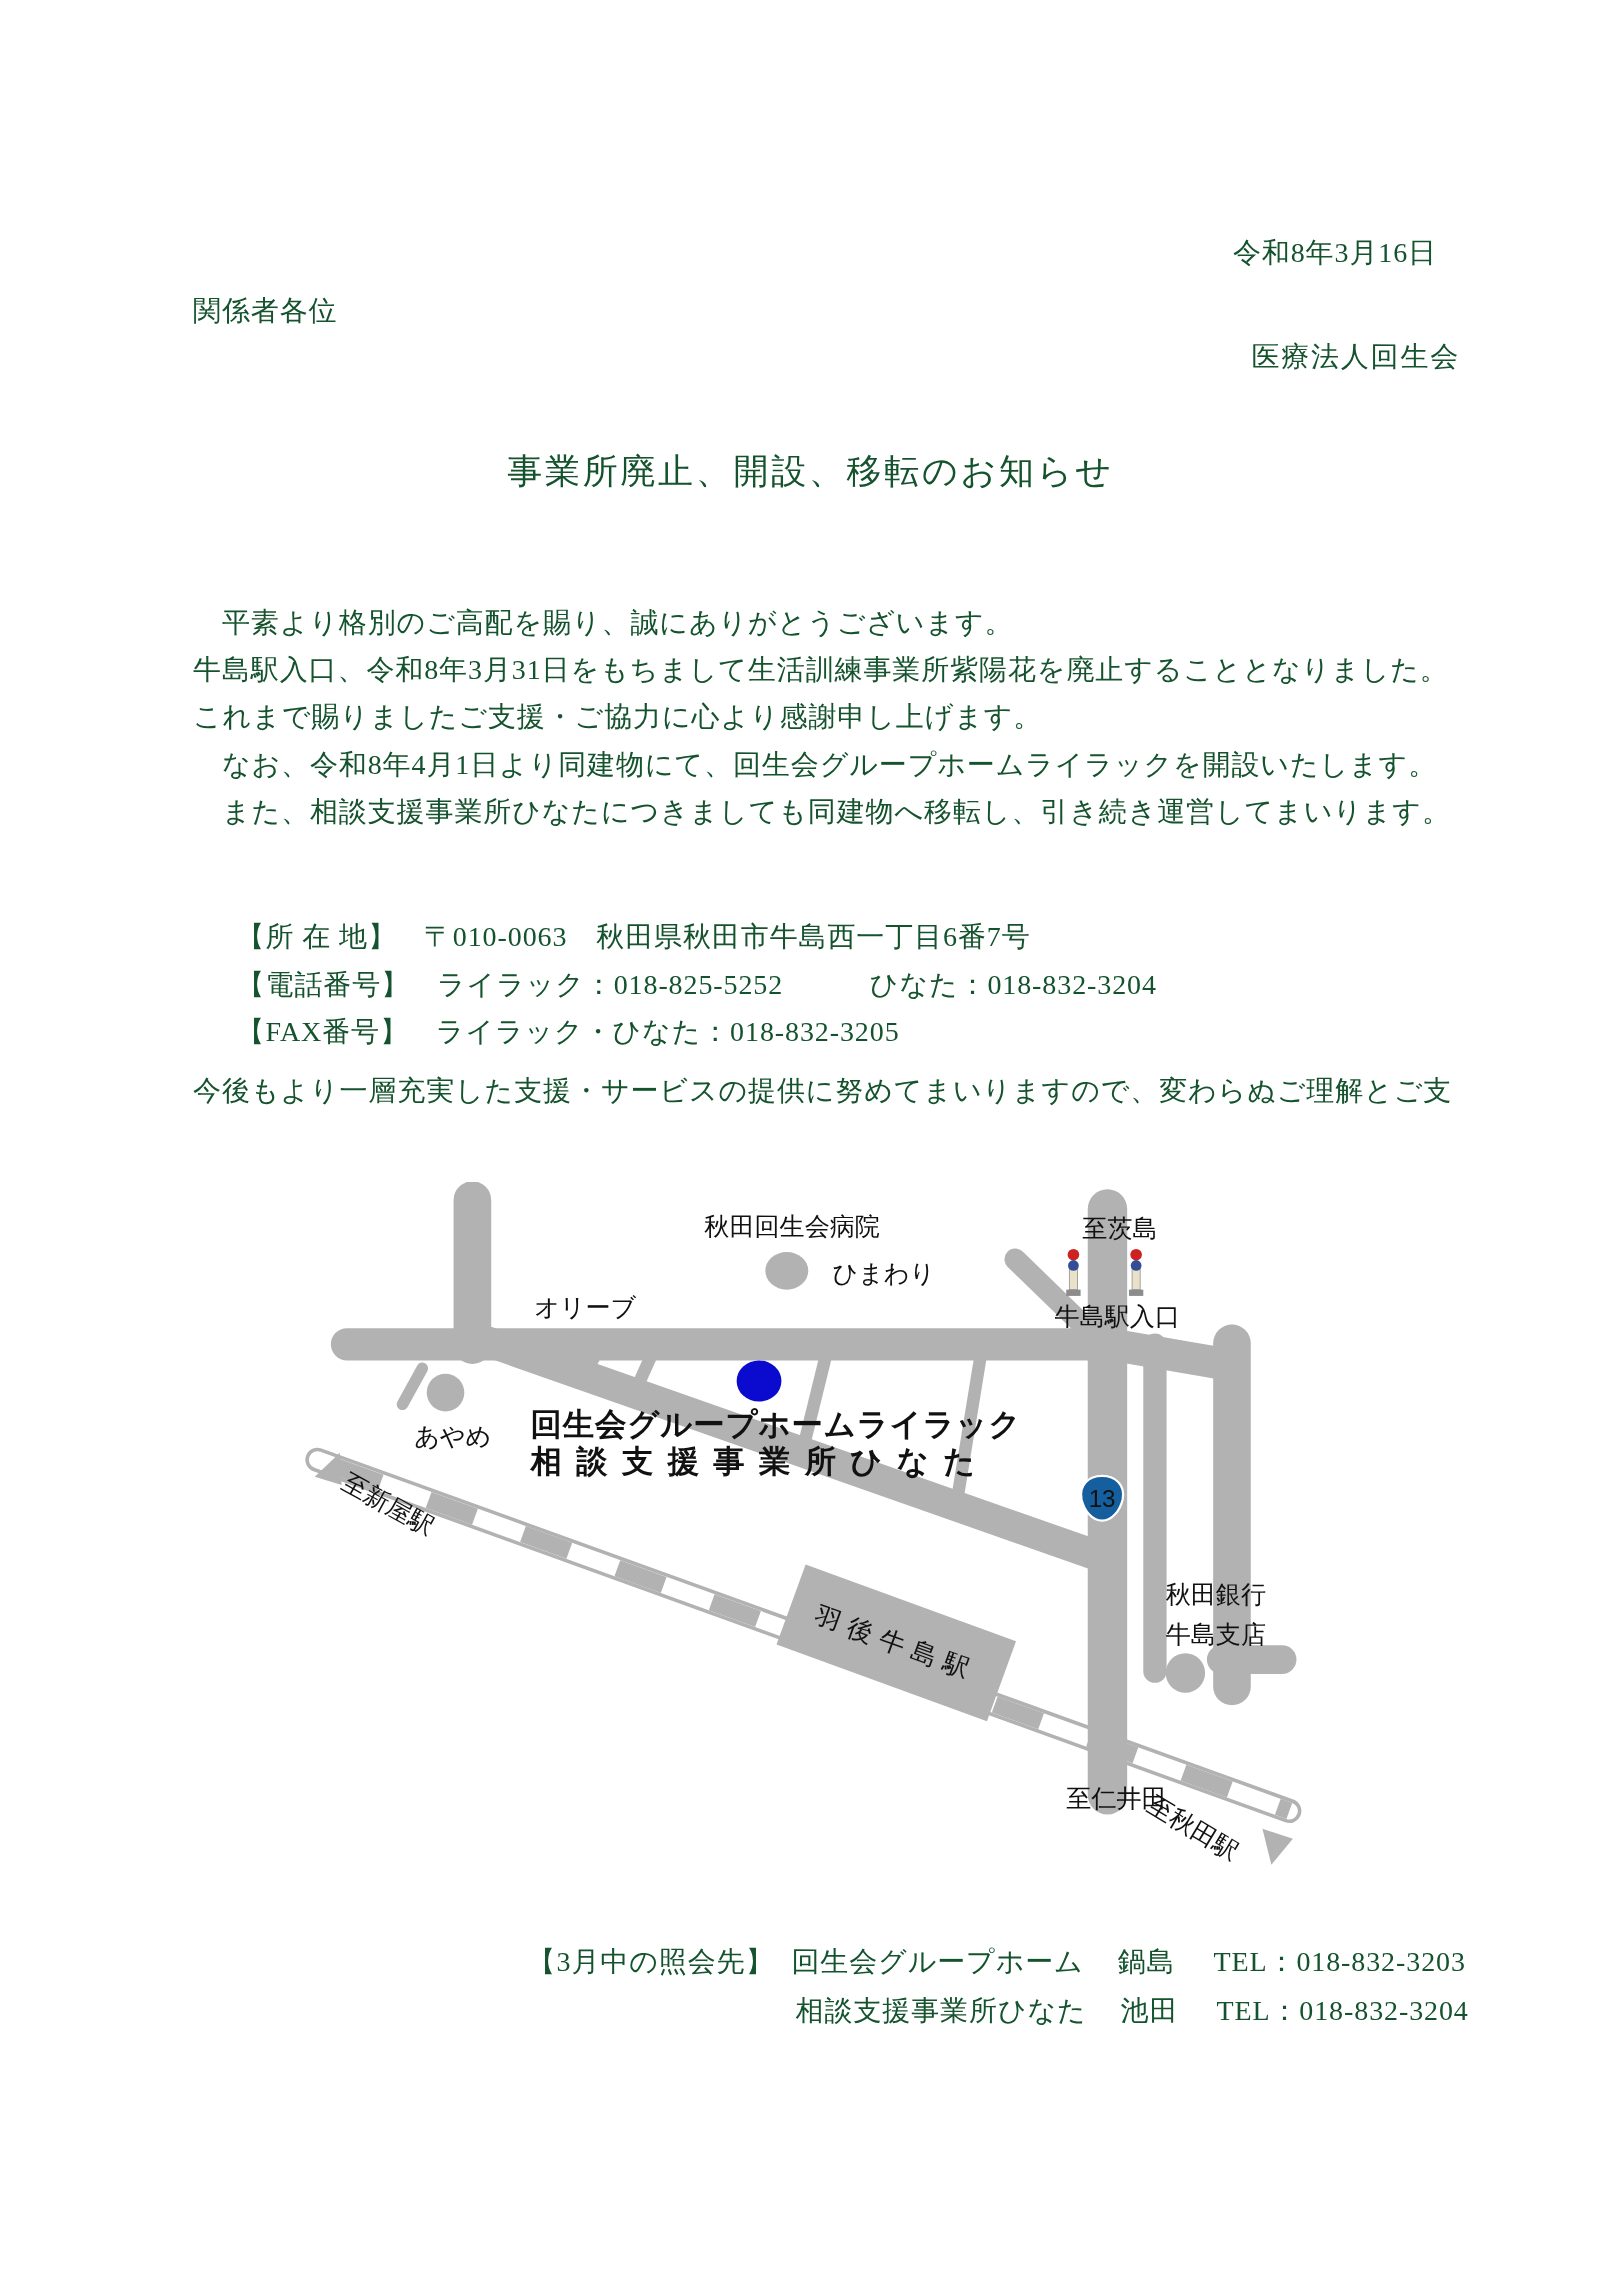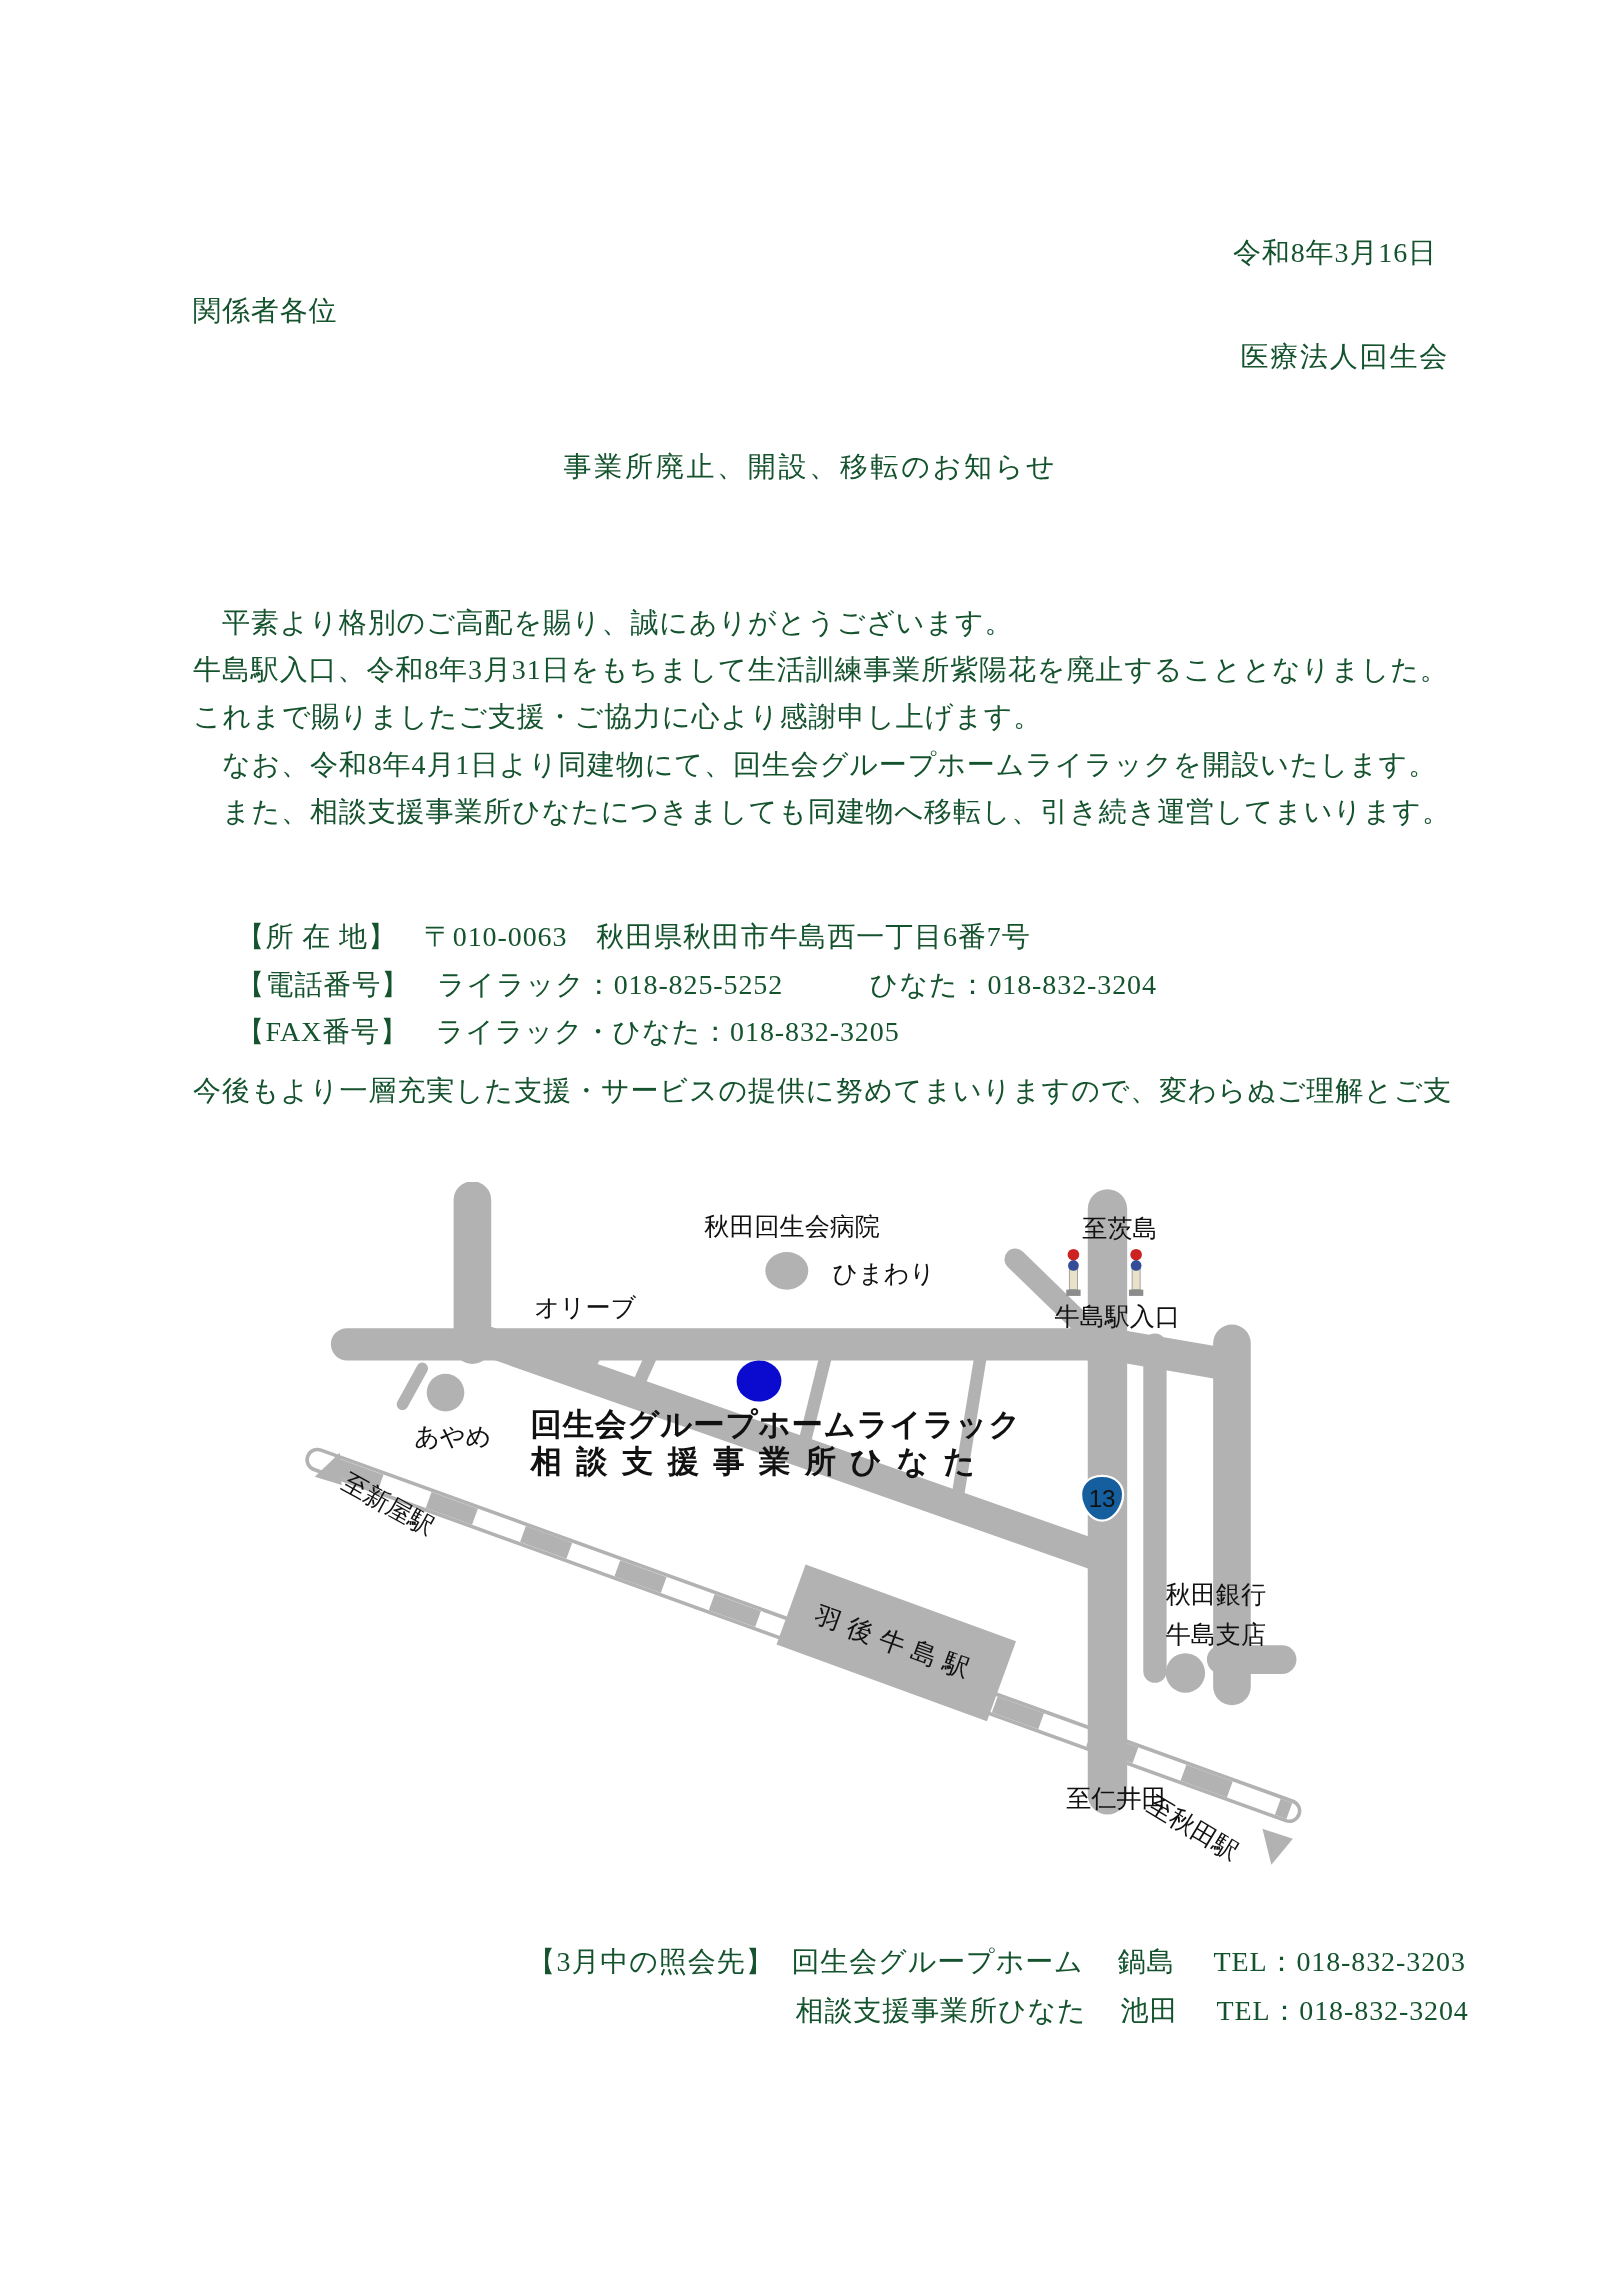--- a/index.html
+++ b/index.html
@@ -4,24 +4,24 @@
 <style>
   html,body{margin:0;padding:0;background:#888;}
   .page{
     position:relative;width:1621px;height:2293px;background:#ffffff;
     font-family:"Liberation Serif",serif;color:#14532d;overflow:hidden;
   }
   .abs{position:absolute;white-space:pre;}
   .doc-text{font-size:28px;line-height:36px;letter-spacing:0.9px;}
   .date{top:235px;right:184px;}
   .recipient{top:293px;left:193px;}
-  .sender{top:339px;right:172px;letter-spacing:1.8px;}
+  .sender{top:339px;right:161px;letter-spacing:1.8px;}
   .title{
     top:448px;left:0;width:1621px;text-align:center;
-    font-size:28px;letter-spacing:2.7px;font-weight:normal;margin:0;
+    font-size:35px;letter-spacing:2.7px;font-weight:normal;margin:0;
   }
   .bodyline{left:193px;width:1343px;}
   .infoline{left:205px;}
   .infoline .val{margin-left:27px;}
   .contact1{left:496px;top:1908px;}
   .contact2{left:764px;top:1957px;}
   .contact1 .org{margin-left:17px;}
   .person{margin-left:34px;}
   .tel{margin-left:38px;}
   .map{position:absolute;left:304px;top:1182px;}

